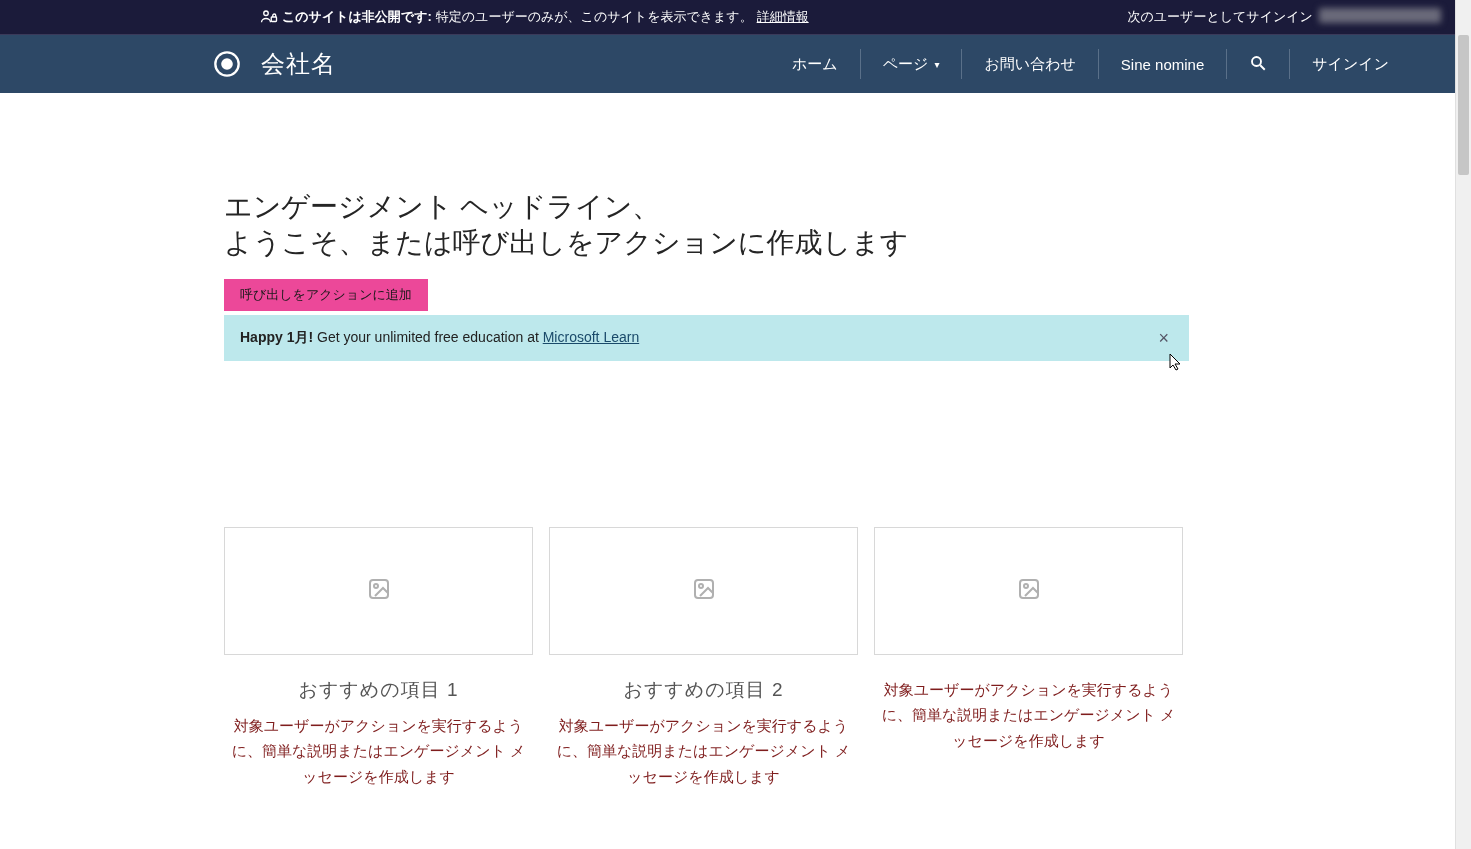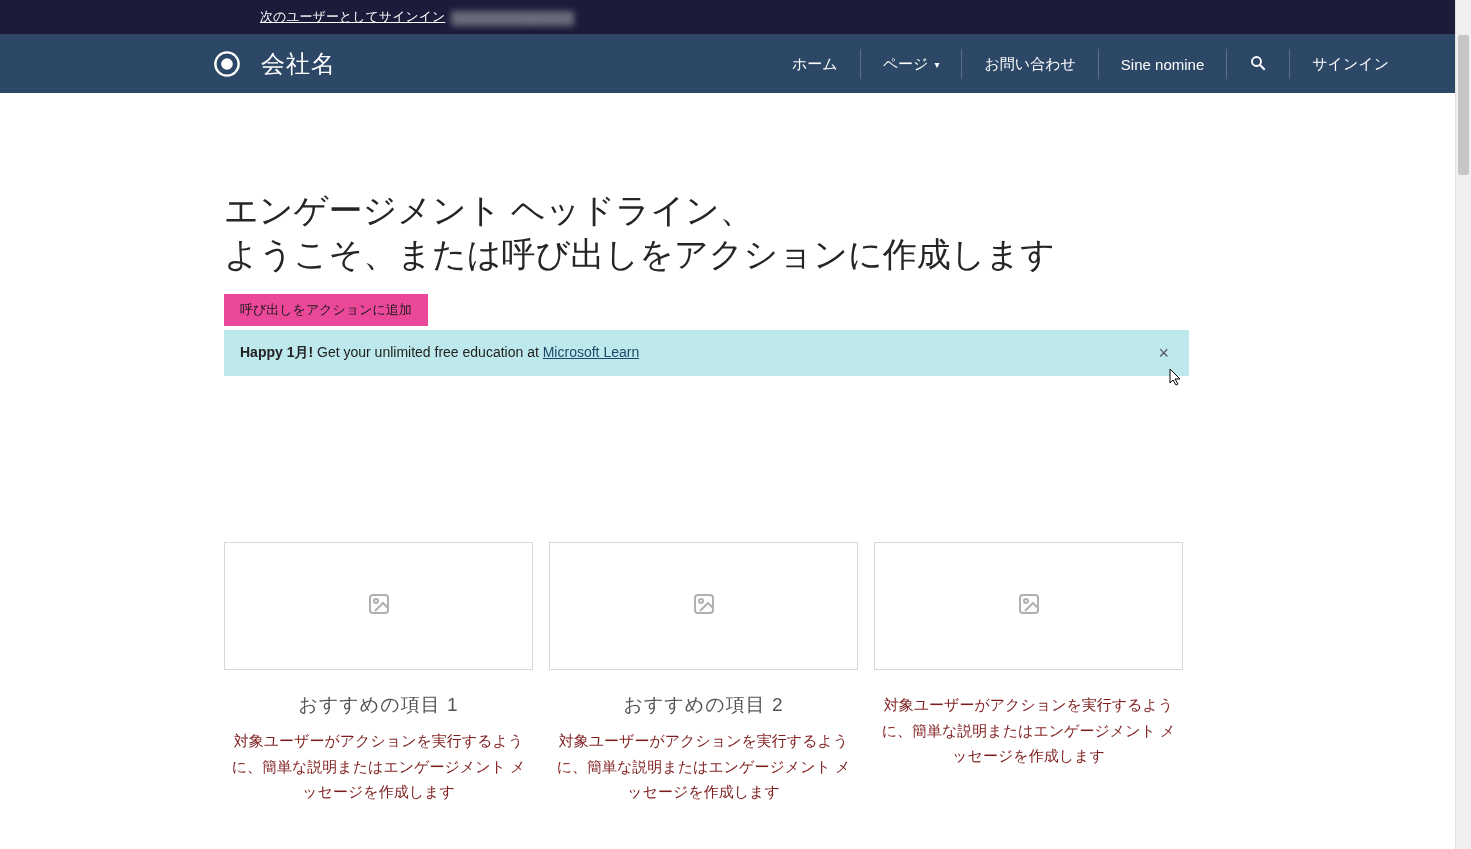--- a/index.html
+++ b/index.html
@@ -18,21 +18,21 @@
     align-items: center;
     justify-content: space-between;
     padding: 0 20px 0 260px;
     font-size: 13px;
     border-bottom: 1px solid #3a3a5a;
   }
   .private-left { display: flex; align-items: center; gap: 4px; }
   .private-left .icon { width: 18px; height: 18px; display:inline-flex; align-items:center; justify-content:center; }
   .private-left .bold { font-weight: 600; }
   .private-left .more-link { text-decoration: underline; cursor: pointer; }
-  .private-right { display: flex; align-items: flex-end; gap: 6px; padding-right: 10px; text-decoration: underline;}
+  .private-right { display: flex; align-items: flex-start; gap: 6px; padding-right: 10px;}
   .private-right .blurred {
     filter: blur(3px);
     background: #6a6a7a;
     color: transparent;
     padding: 0 4px;
     border-radius: 2px;
     user-select: none;
   }
   
   .main-nav {
@@ -64,21 +64,21 @@
   .nav-search { display:flex; align-items:center; justify-content:center; }
   .nav-search svg { width: 18px; height: 18px; }
   
   .content { padding: 0 0 0 0; }
   .hero {
     width: 987px;
     margin-left: 224px;
     padding-top: 96px;
   }
   .hero h1 {
-    font-size: 34px;
+    font-size: 28px;
     font-weight: 400;
     color: #252525;
     line-height: 1.28;
     margin-bottom: 18px;
   }
   .cta-button {
     background: #ec4899;
     color: #1a1a1a;
     border: none;
     padding: 7px 16px;
@@ -137,20 +137,33 @@
   .card-title { font-size: 19px; color: #555; font-weight: 400; margin-bottom: 10px; letter-spacing: 1px;}
   .card-desc { font-size: 15px; color: #7f1d1d; line-height: 1.7; padding: 0 4px; }
   
   .scroll-strip { position: fixed; right:0; top:0; bottom:0; width:16px; background:#f0f0f0; border-left:1px solid #e0e0e0;}
   .scroll-thumb { position:absolute; left:2px; right:2px; top:35px; height:140px; background:#c6c6c6; border-radius:2px;}
 </style>
 </head>
 <body>
 
 <div class="private-banner">
+  <div class="private-left">
+    <span class="icon">
+      <svg viewBox="0 0 24 24" fill="none" stroke="#fff" stroke-width="1.8">
+        <circle cx="8" cy="7" r="3"></circle>
+          <path d="M2 19c0-3 3-5 6-5s6 2 6 5"></path>
+        <rect x="15" y="12" width="7" height="6" rx="1"></rect>
+          <path d="M17 12v-2a2 2 0 0 1 4 0v2"></path>
+      </svg>
+    </span>
+    <span class="bold">このサイトは非公開です:</span>
+    <span>特定のユーザーのみが、このサイトを表示できます。</span>
+    <span class="more-link">詳細情報</span>
+  </div>
   <div class="private-right">
     <span>次のユーザーとしてサインイン</span>
     <span class="blurred">████████ ████</span>
   </div>
 </div>
 
 <div class="main-nav">
   <div class="brand">
     <span class="logo-icon">
       <svg viewBox="0 0 24 24">

